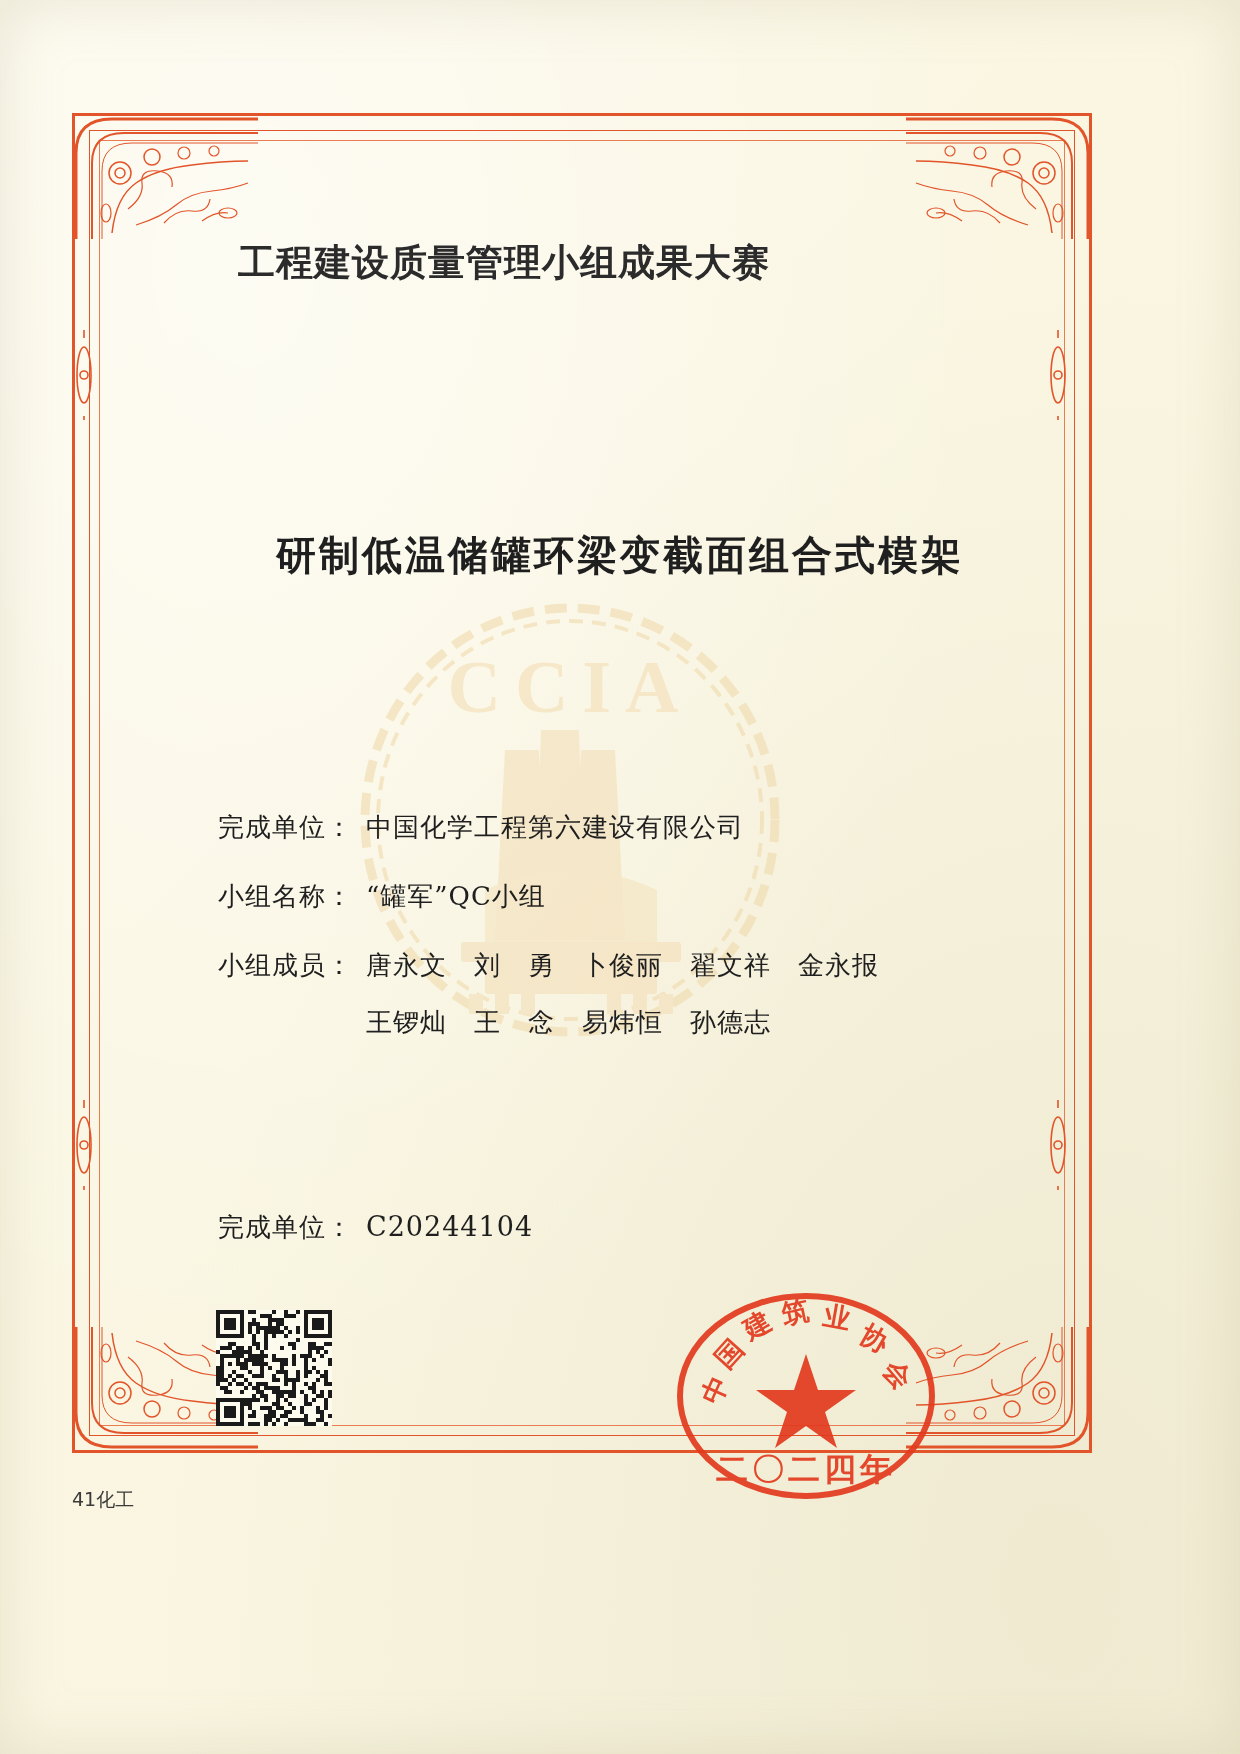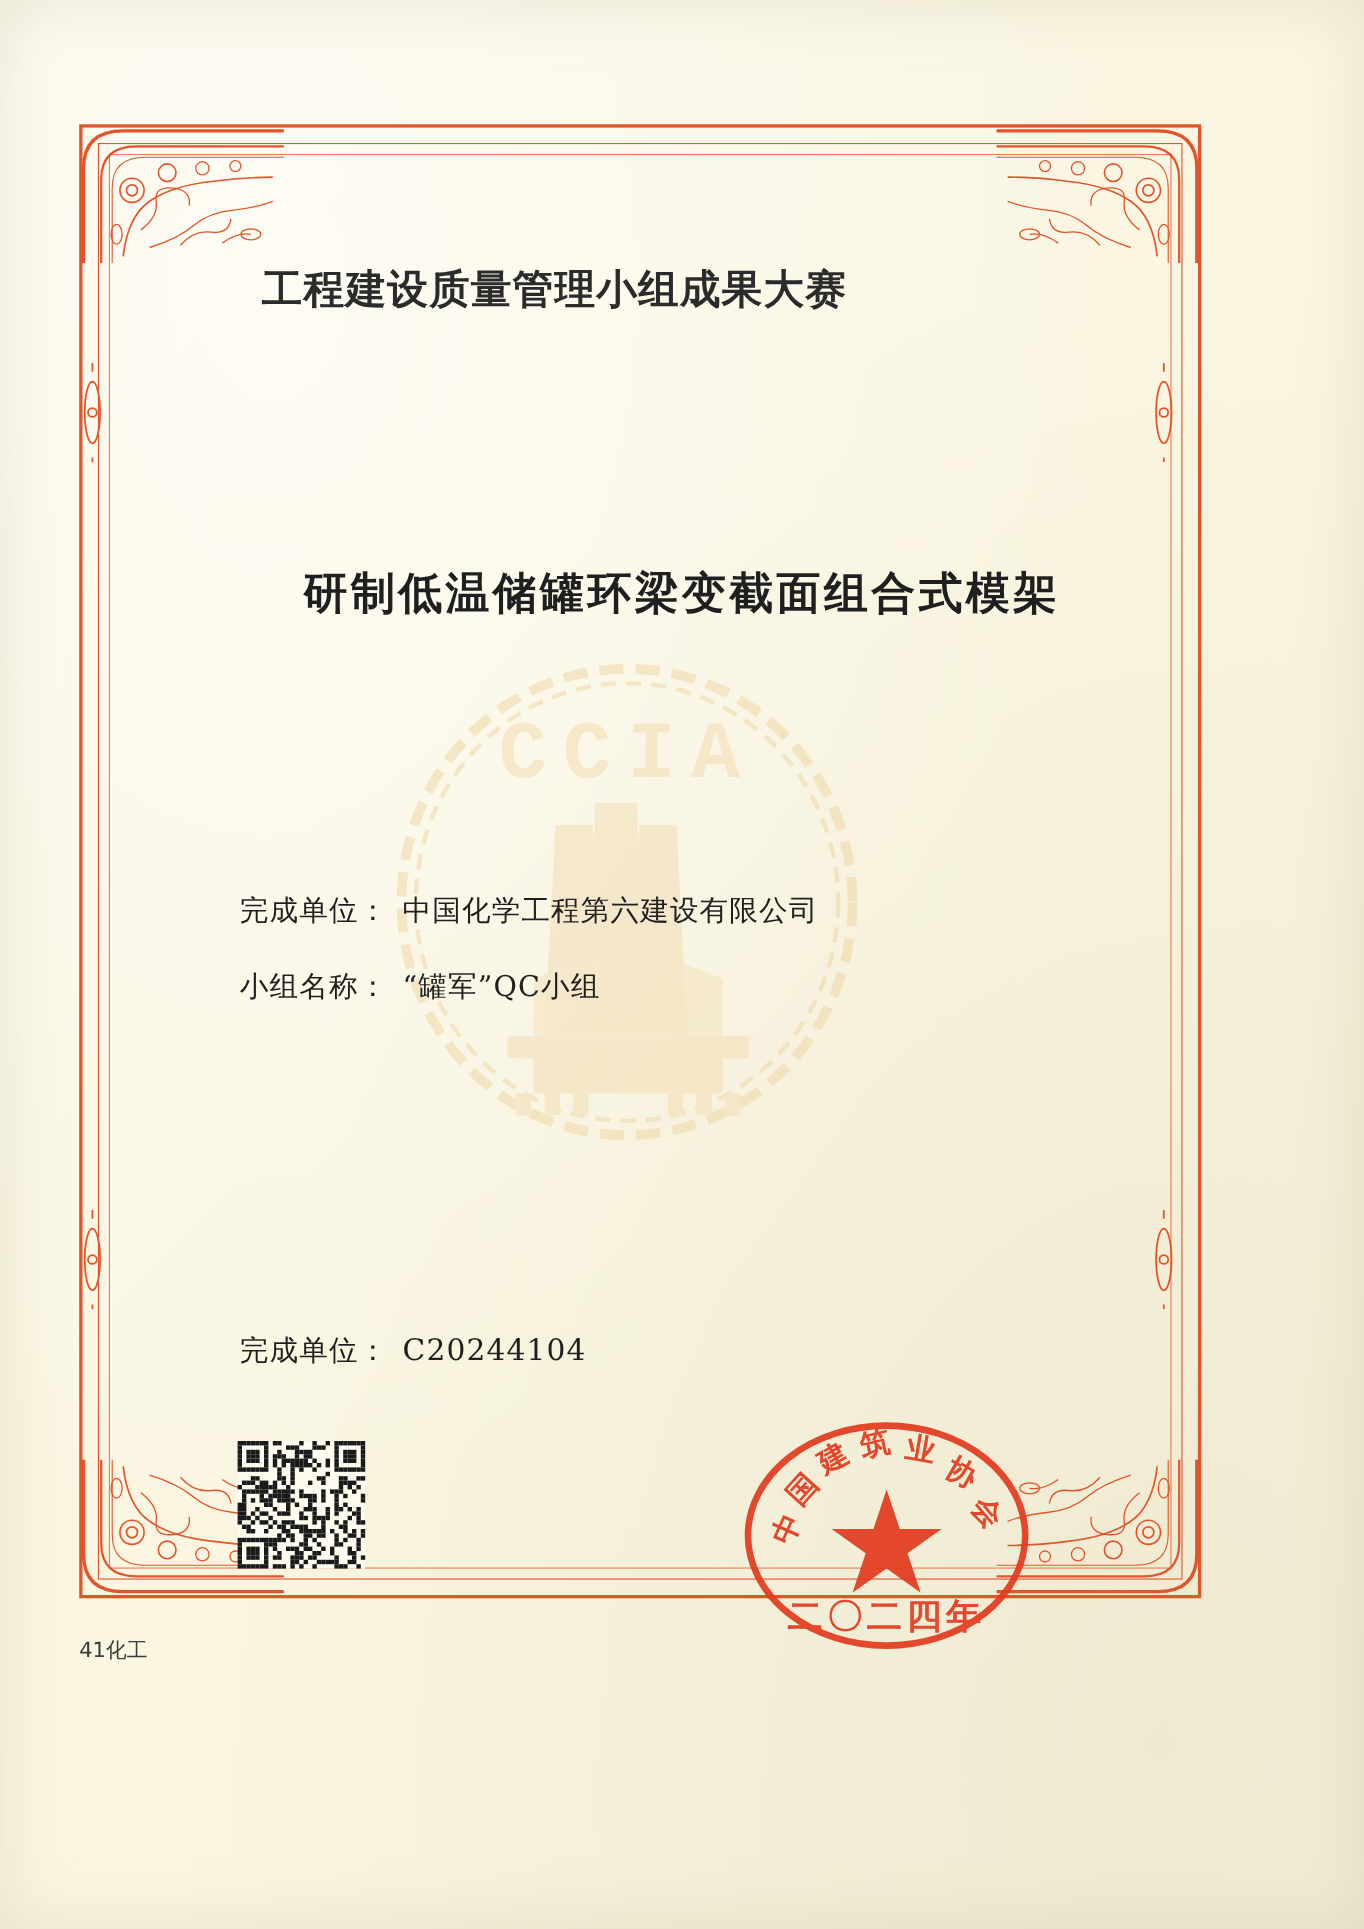--- a/index.html
+++ b/index.html
@@ -100,21 +100,21 @@
     height: 460px;
     opacity: 0.55;
     pointer-events: none;
   }
   .watermark svg { width: 100%; height: 100%; display:block; }
   .wm-text {
     position: absolute;
     left: 0; top: 55px;
     width: 470px;
     text-align: center;
-    font-family: Liberation Mono, monospace;
+    font-family: Liberation Serif, serif;
     font-weight: bold;
     font-size: 74px;
     letter-spacing: 14px;
     color: #f2dcb0;
   }
 
   
   .content {
     position: absolute;
     left: 0; top: 0;
@@ -142,21 +142,21 @@
     font-family: "DejaVu Serif", "Liberation Serif", serif;
     font-weight: bold;
     font-size: 72px;
     letter-spacing: 26px;
     color: #d9401f;
     text-shadow: 0 0 1px rgba(217,64,31,0.6);
   }
 
   .project-title {
     position: absolute;
-    top: 512px;
+    top: 528px;
     width: 1240px;
     text-align: center;
     font-family: "DejaVu Serif", "Liberation Serif", serif;
     font-weight: bold;
     font-size: 40px;
     letter-spacing: 3px;
     color: #1f1f1f;
   }
 
   .fields {
@@ -394,20 +394,27 @@
 
     <div class="fields">
       <div class="field-row">
         <span class="field-label">完成单位：</span>
         <span class="field-value">中国化学工程第六建设有限公司</span>
       </div>
       <div class="field-row">
         <span class="field-label">小组名称：</span>
         <span class="field-value">“罐军”QC小组</span>
       </div>
+      <div class="field-row">
+        <span class="field-label">小组成员：</span>
+        <span class="members-lines">
+          <span class="member-line">唐永文　刘　勇　卜俊丽　翟文祥　金永报</span>
+          <span class="member-line">王锣灿　王　念　易炜恒　孙德志</span>
+        </span>
+      </div>
     </div>
 
     <div class="cert-no">
       <span class="field-label">完成单位：</span>
       <span class="field-value">C20244104</span>
     </div>
   </div>
 
   <div class="qr">
     <div class="qrgrid" id="qrgrid" style="grid-template-columns: repeat(29, 1fr); grid-template-rows: repeat(29, 1fr);">

